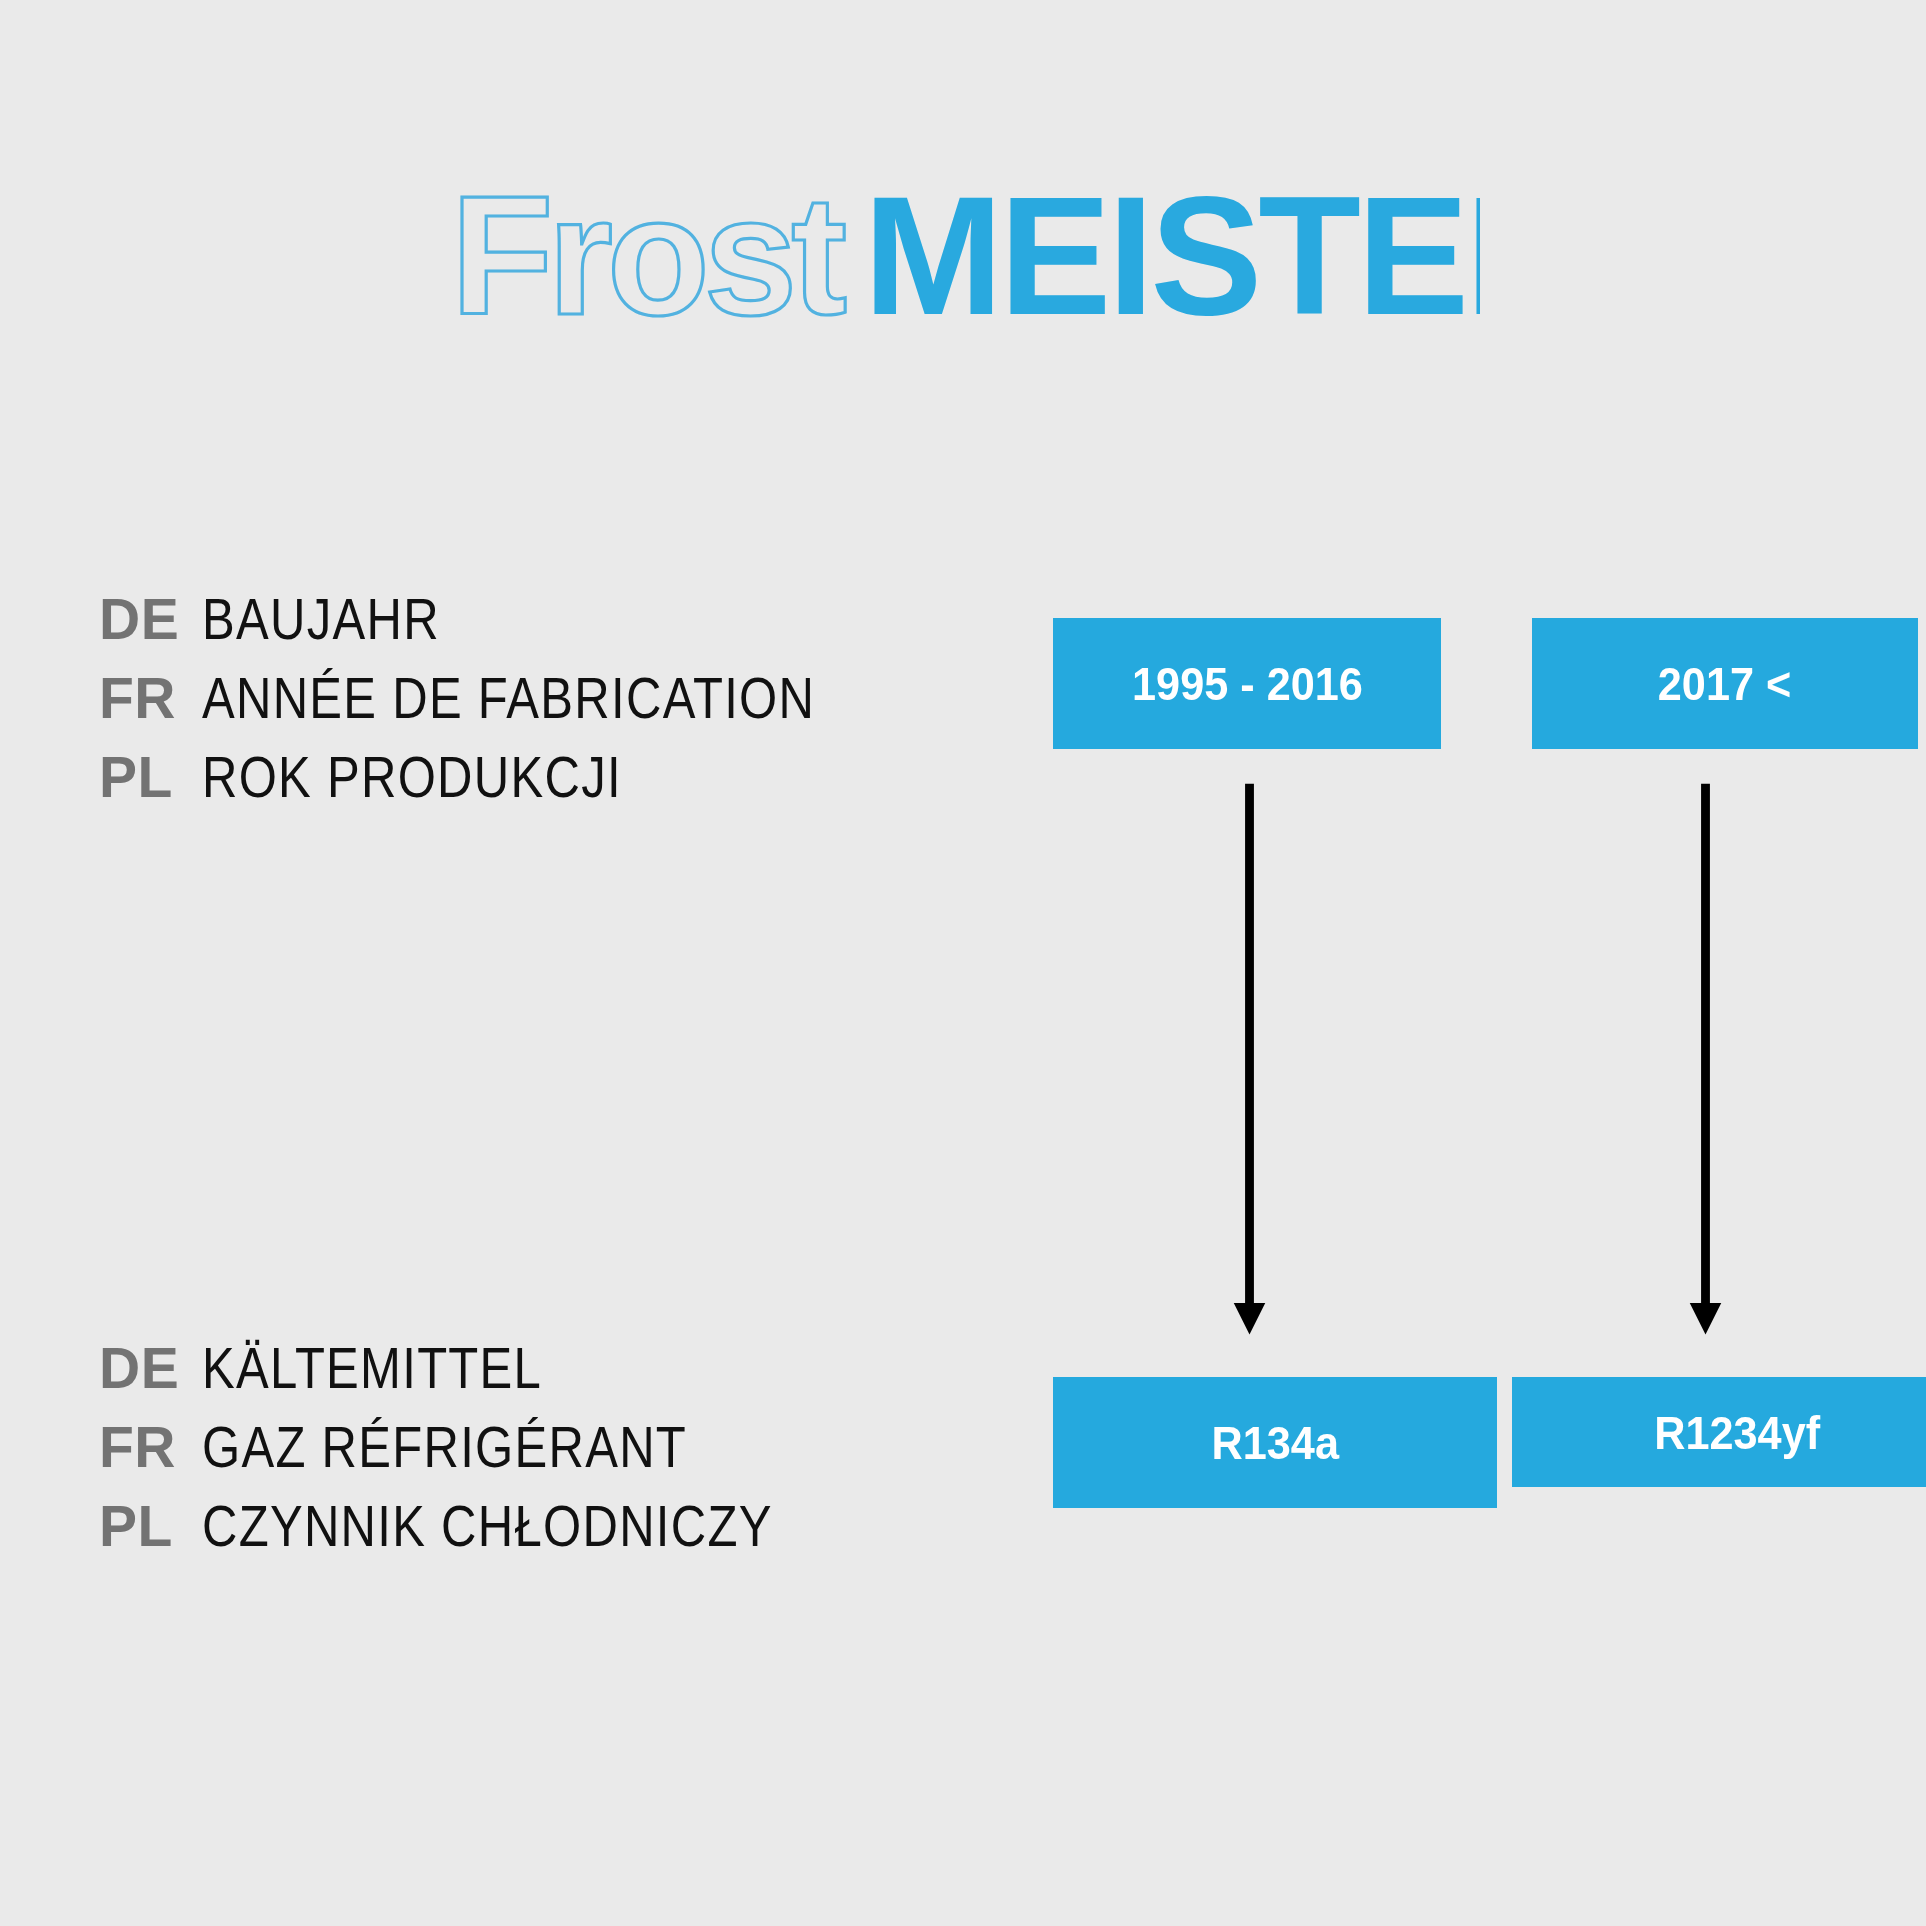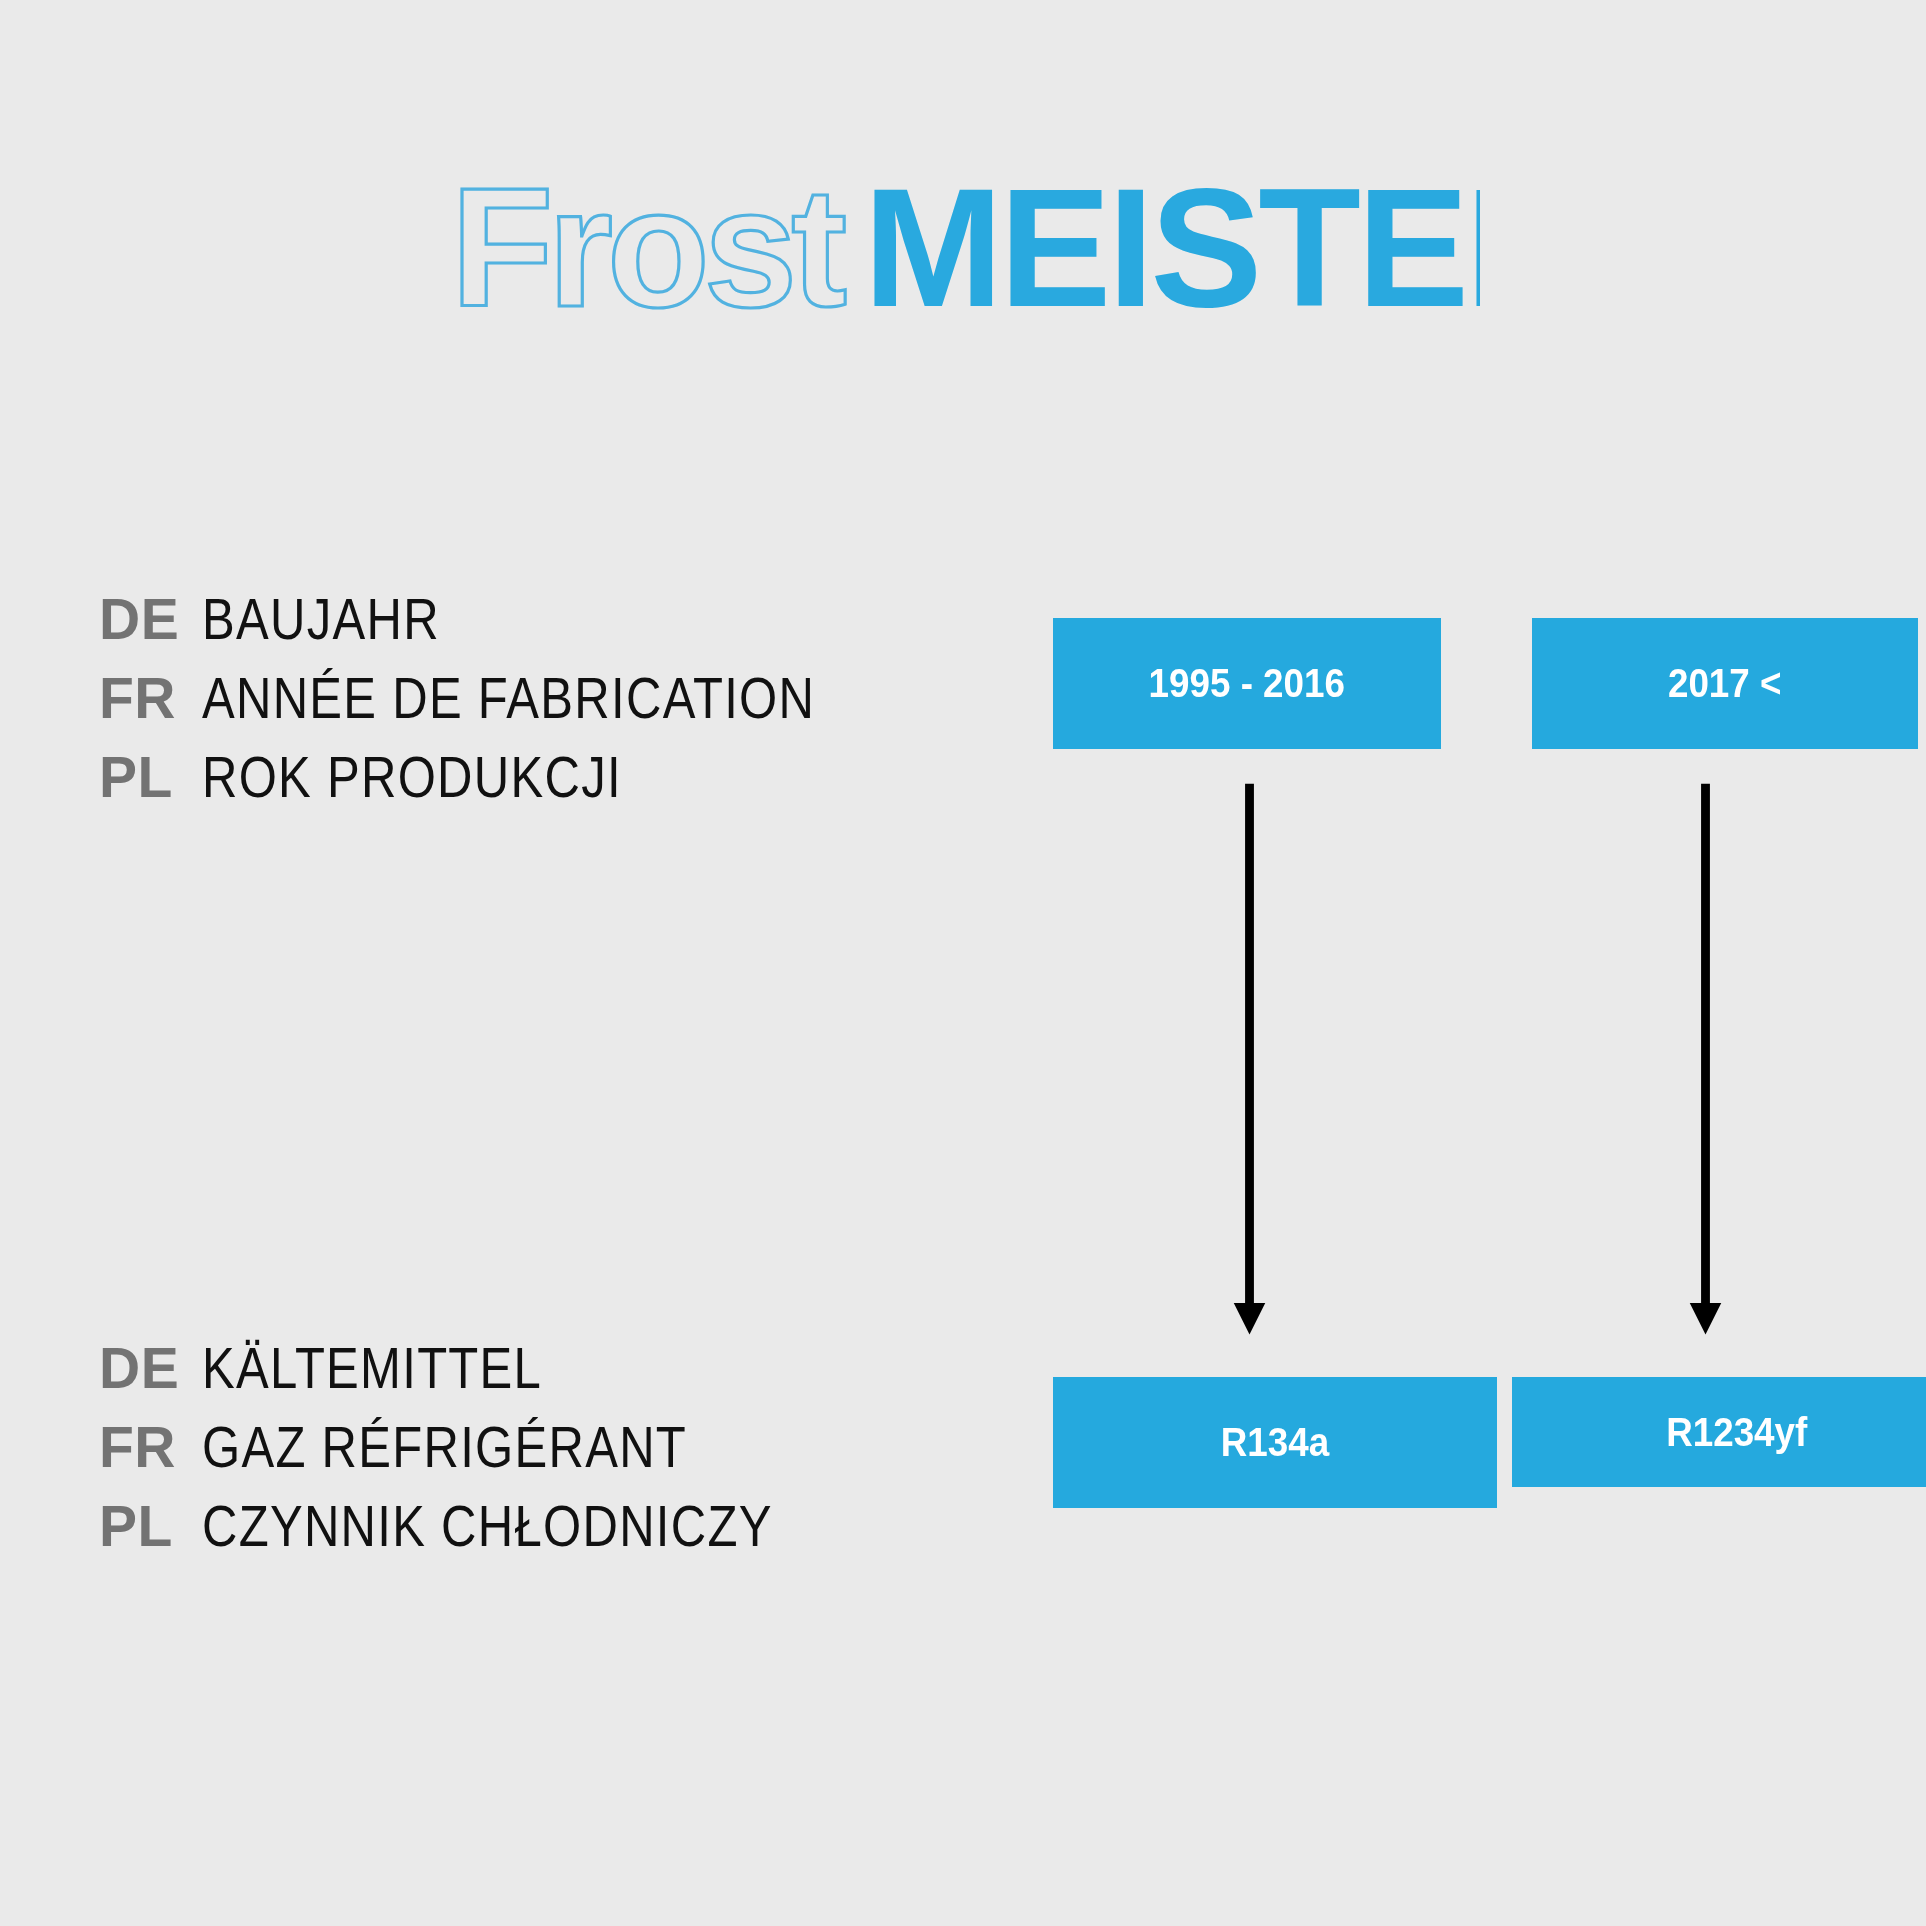--- a/index.html
+++ b/index.html
@@ -18,21 +18,21 @@
     position: relative;
     width: 1927px;
     height: 1927px;
     background: #eaeaea;
   }
 
   
   #brand-logo {
     position: absolute;
     left: 450px;
-    top: 168px;
+    top: 176px;
     width: 1030px;
     height: 158px;
     display: flex;
     align-items: flex-start;
     justify-content: center;
   }
   #brand-logo svg {
     display: block;
   }
   .logo-outline-text {
@@ -89,21 +89,21 @@
 
   
   .value-box {
     position: absolute;
     background: #25a9de;
     display: flex;
     align-items: center;
     justify-content: center;
     color: #ffffff;
     font-weight: 700;
-    font-size: 40px;
+    font-size: 47px;
     letter-spacing: 0px;
   }
   .value-box span {
     transform: scaleX(0.92);
     transform-origin: center center;
     display: inline-block;
   }
 
   #box-year-left   { left: 1053px; top: 618px;  width: 388px; height: 131px; }
   #box-year-right  { left: 1512px; top: 618px;  width: 386px; height: 131px; margin-left: 20px; }

